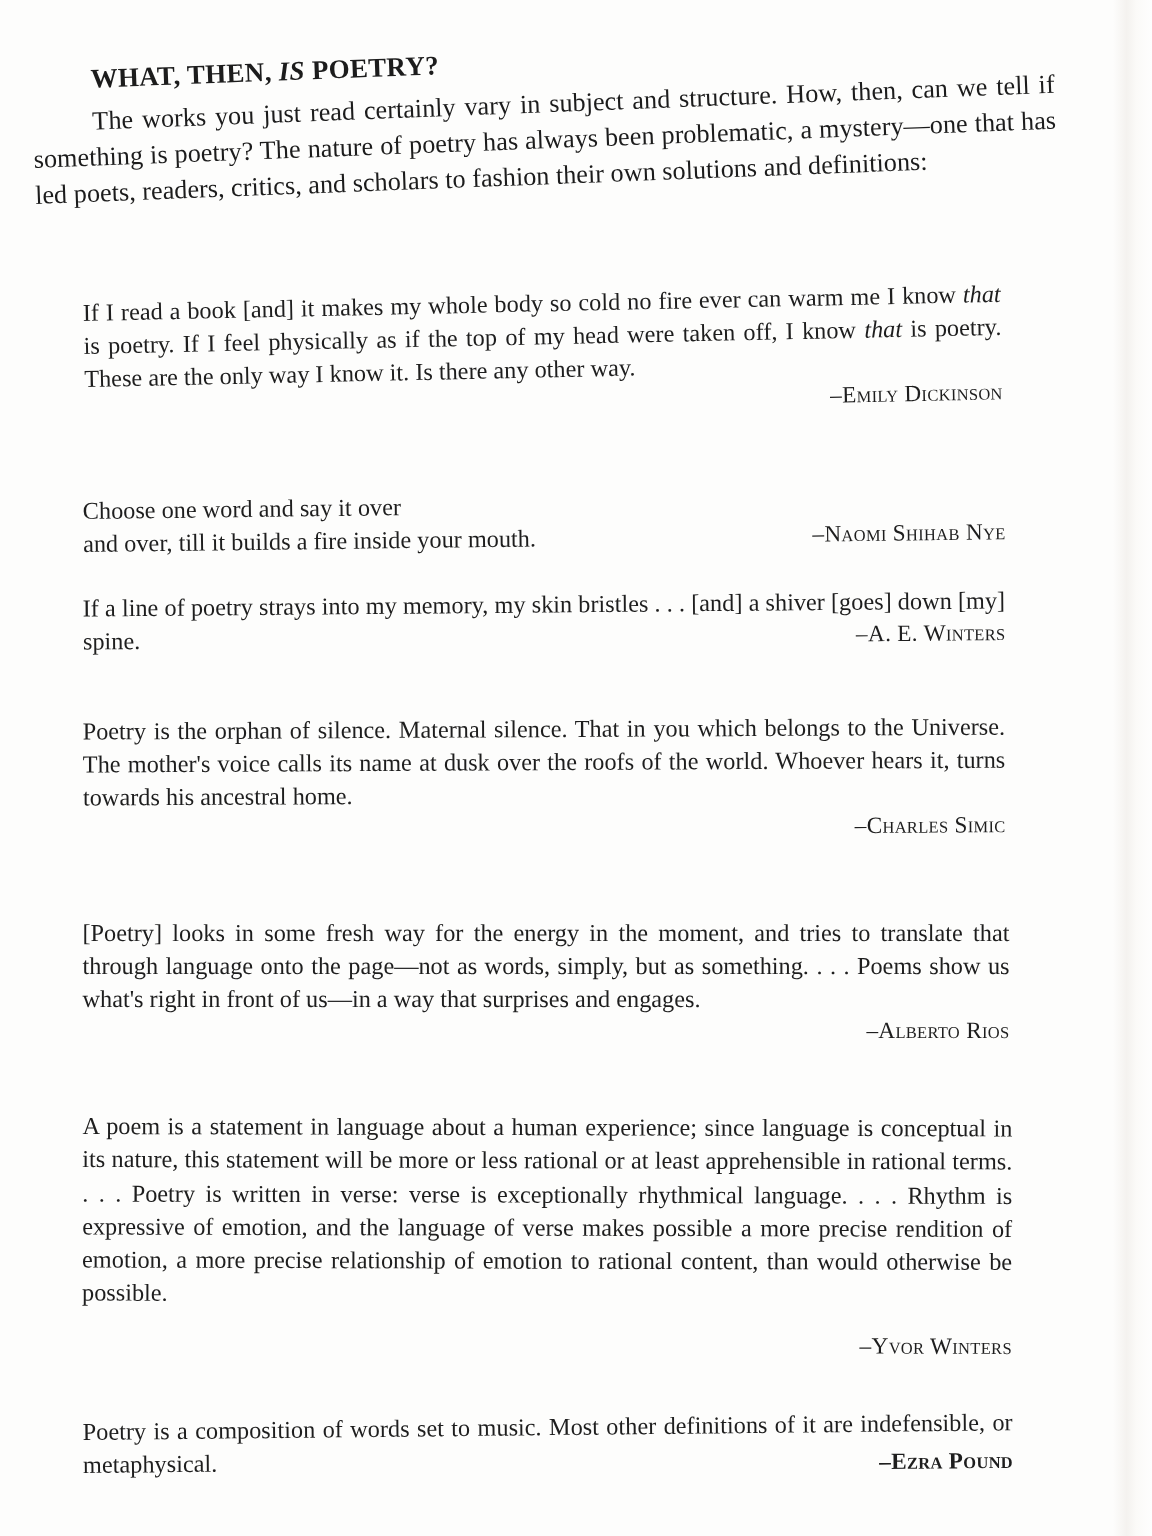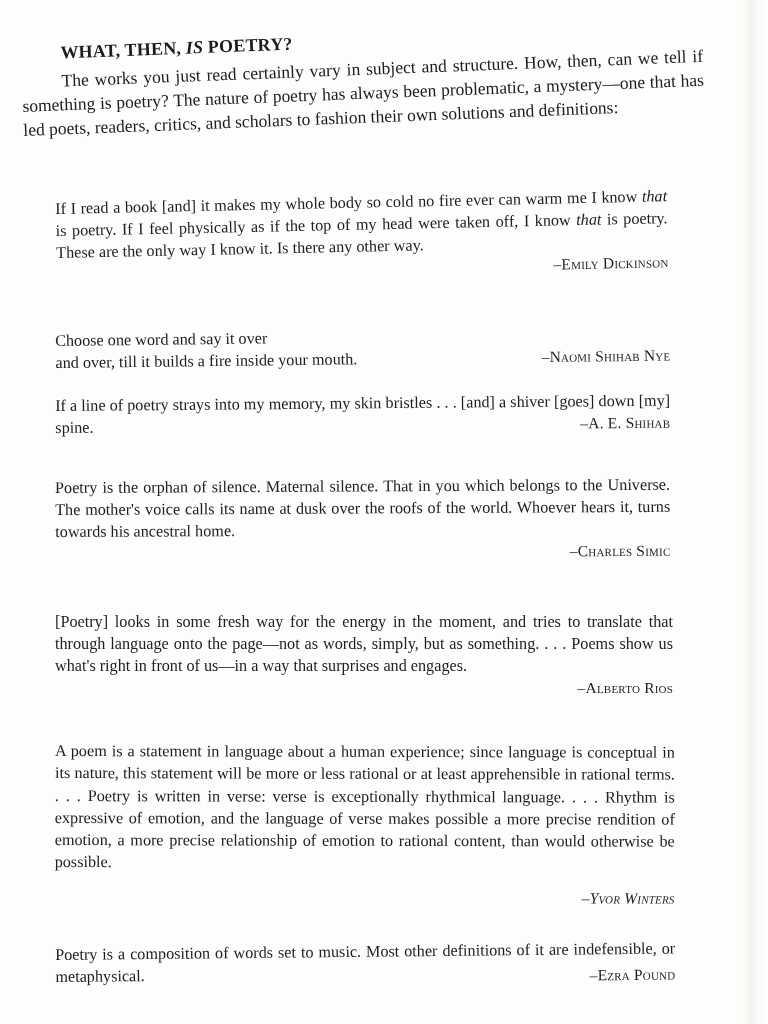--- a/index.html
+++ b/index.html
@@ -125,33 +125,33 @@
     #q-winters {
       top: 740px;
       width: 620px;
       transform: rotate(0.15deg);
       transform-origin: 0 0;
     }
     #q-winters .attr-float {
       position: absolute;
       right: 0;
       top: 146px;
-      font-style: italic;
     }
     #q-winters .quote-text { line-height: 22.3px; }
     #q-pound {
       top: 944px;
       width: 620px;
       transform: rotate(-0.6deg);
       transform-origin: 0 0;
     }
     #q-pound .attr-float {
       position: absolute;
       right: 0;
       top: 26px;
+      font-weight: bold;
     }
   </style>
 </head>
 <body>
 
 <div class="page-edge"></div>
 
 <section class="intro">
   <h2 class="heading"><span>WHAT, THEN, </span><em>IS</em><span> POETRY?</span></h2>
   <p class="intro-paragraph">The works you just read certainly vary in subject and structure. How, then, can we tell if something is poetry? The nature of poetry has always been problematic, a mystery—one that has led poets, readers, critics, and scholars to fashion their own solutions and definitions:</p>
@@ -165,21 +165,21 @@
 <div class="quote" id="q-nye">
   <p class="quote-text" style="text-align:left;">
     <span class="line">Choose one word and say it over</span>
     <span class="line">and over, till it builds a fire inside your mouth.</span>
   </p>
   <span class="attribution attr-float">–Naomi Shihab Nye</span>
 </div>
 
 <div class="quote" id="q-housman">
   <p class="quote-text">If a line of poetry strays into my memory, my skin bristles . . . [and] a shiver [goes] down [my] spine.</p>
-  <span class="attribution attr-float">–A. E. Shihab</span>
+  <span class="attribution attr-float">–A. E. Winters</span>
 </div>
 
 <div class="quote" id="q-simic">
   <p class="quote-text">Poetry is the orphan of silence. Maternal silence. That in you which belongs to the Universe. The mother's voice calls its name at dusk over the roofs of the world. Whoever hears it, turns towards his ancestral home.</p>
   <span class="attribution attr-right">–Charles Simic</span>
 </div>
 
 <div class="quote" id="q-rios">
   <p class="quote-text">[Poetry] looks in some fresh way for the energy in the moment, and tries to translate that through language onto the page—not as words, simply, but as something. . . . Poems show us what's right in front of us—in a way that surprises and engages.</p>
   <span class="attribution attr-float">–Alberto Rios</span>

